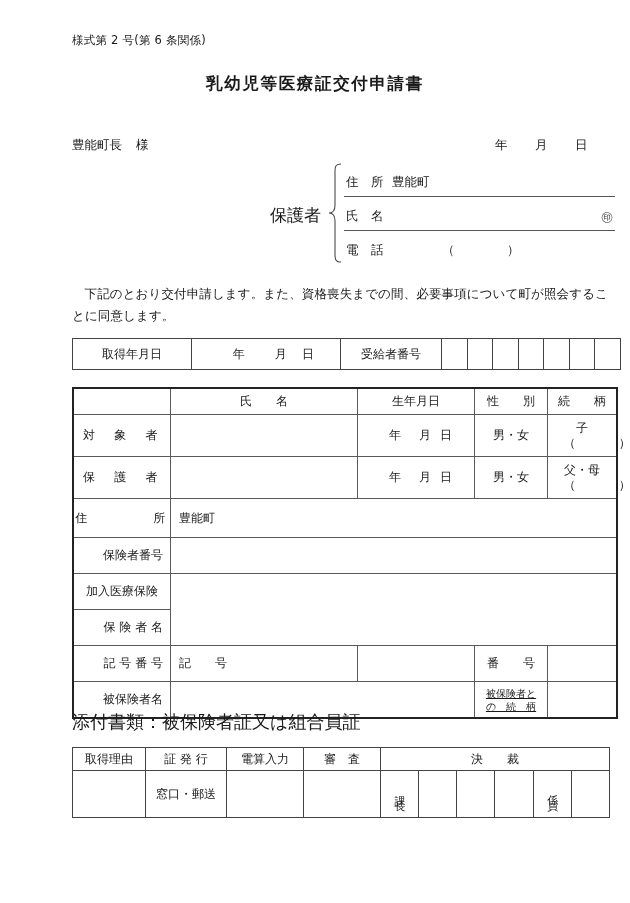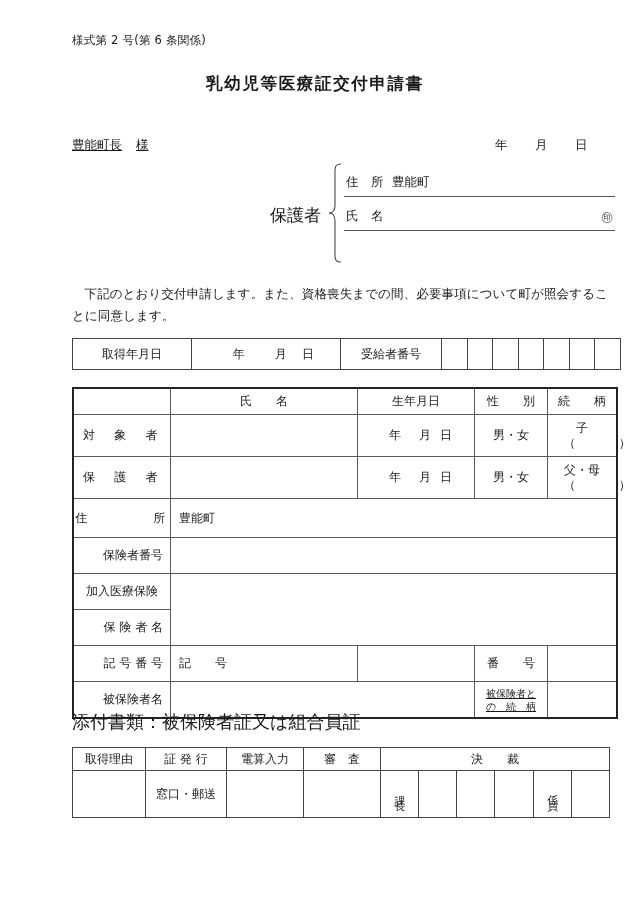--- a/index.html
+++ b/index.html
@@ -17,21 +17,21 @@
   }
   .page {
     position: absolute;
     inset: 0;
     padding: 0;
   }
 
   
   .abs { position: absolute; }
   .jp { font-family: "DejaVu Sans", "Liberation Sans", sans-serif; }
-  .nowrap { white-space: nowrap; text-decoration: underline; }
+  .nowrap { white-space: nowrap; }
   .sp2 { letter-spacing: 0.30em; }
 
   
   #form-no {
     left: 72px; top: 33px;
     font-size: 11.5px;
     letter-spacing: 0.02em;
   }
   #doc-title {
     left: 0; right: 0; top: 73px;
@@ -231,20 +231,24 @@
     <div id="guardian-fields">
       <div class="g-line jp">
         <span class="lbl">住　所</span>
         <span class="val">豊能町</span>
       </div>
       <div class="g-line jp">
         <span class="lbl">氏　名</span>
         <span class="val"></span>
         <span class="seal">㊞</span>
       </div>
+      <div class="g-line last jp">
+        <span class="lbl">電　話</span>
+        <span class="phone-paren">（　）</span>
+      </div>
     </div>
   </div>
 
   <div class="abs jp" id="intro-paragraph">下記のとおり交付申請します。また、資格喪失までの間、必要事項について町が照会することに同意します。</div>
 
   <table class="abs jp" id="acq-table">
     <tbody>
         <tr>
       <td class="c-label">取得年月日</td>
       <td class="c-date">

